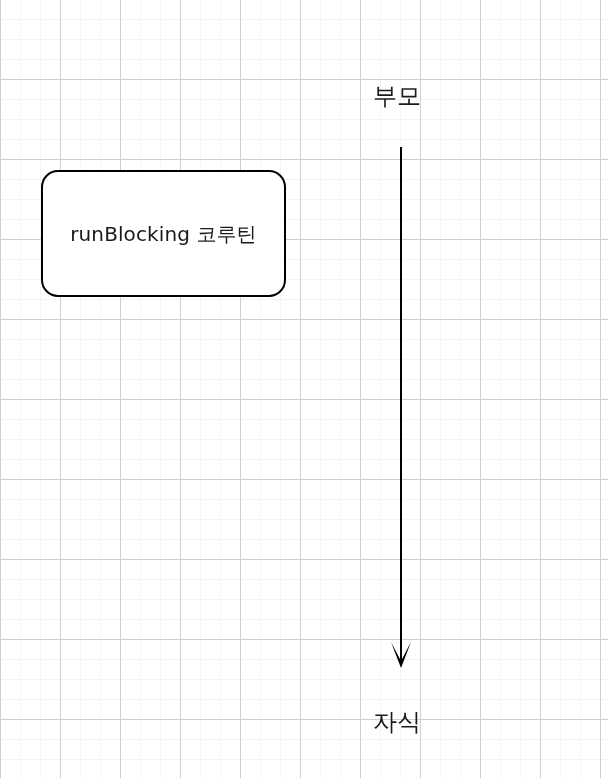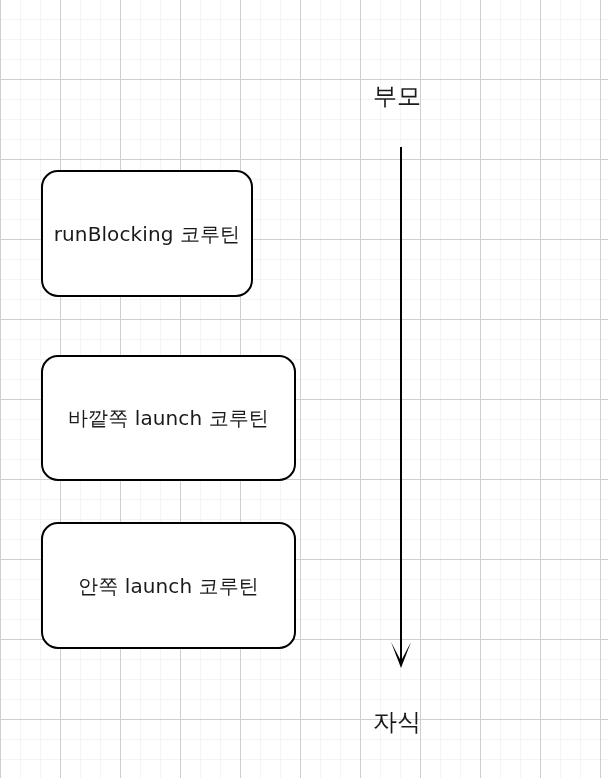--- a/index.html
+++ b/index.html
@@ -66,31 +66,25 @@
     color: #1a1a1a;
     white-space: nowrap;
     transform: translateX(-50%);
   }
 </style>
 </head>
 <body>
 
 <div id="canvas" style="width: 608px; height: 778px;">
 
-  <div class="node-box" id="node-0" style="left: 41px; top: 170px; width: 212px; height: 127px; border-color: rgb(0, 0, 0); background: rgb(255, 255, 255);">
+  <div class="node-box" id="node-0" style="left: 41px; top: 170px; width: 245px; height: 127px; border-color: rgb(0, 0, 0); background: rgb(255, 255, 255);">
     <span class="node-label">runBlocking 코루틴</span>
   </div>
 
-  <div class="node-box" id="node-1" style="left: 41px; top: 355px; width: 255px; height: 126px; border-color: rgb(0, 0, 0); background: rgb(255, 255, 255);">
-    <span class="node-label">바깥쪽 launch 코루틴</span>
-  </div>
 
-  <div class="node-box" id="node-2" style="left: 41px; top: 522px; width: 255px; height: 127px; border-color: rgb(0, 0, 0); background: rgb(255, 255, 255);">
-    <span class="node-label">안쪽 launch 코루틴</span>
-  </div>
 
   <svg id="arrow-layer" viewBox="0 0 608 778" width="608" height="778" xmlns="http://www.w3.org/2000/svg">
     <line id="arrow-shaft" x1="401" y1="147" x2="401" y2="661" stroke="#000000" stroke-width="2"></line>
     <polygon id="arrow-head" points="401,668 391,642 401,661 411,642" fill="#000000"></polygon>
   </svg>
 
   <div class="axis-label" id="label-top" style="left: 397px; top: 80px;">부모</div>
 
   <div class="axis-label" id="label-bottom" style="left: 397px; top: 706px;">자식</div>
 

